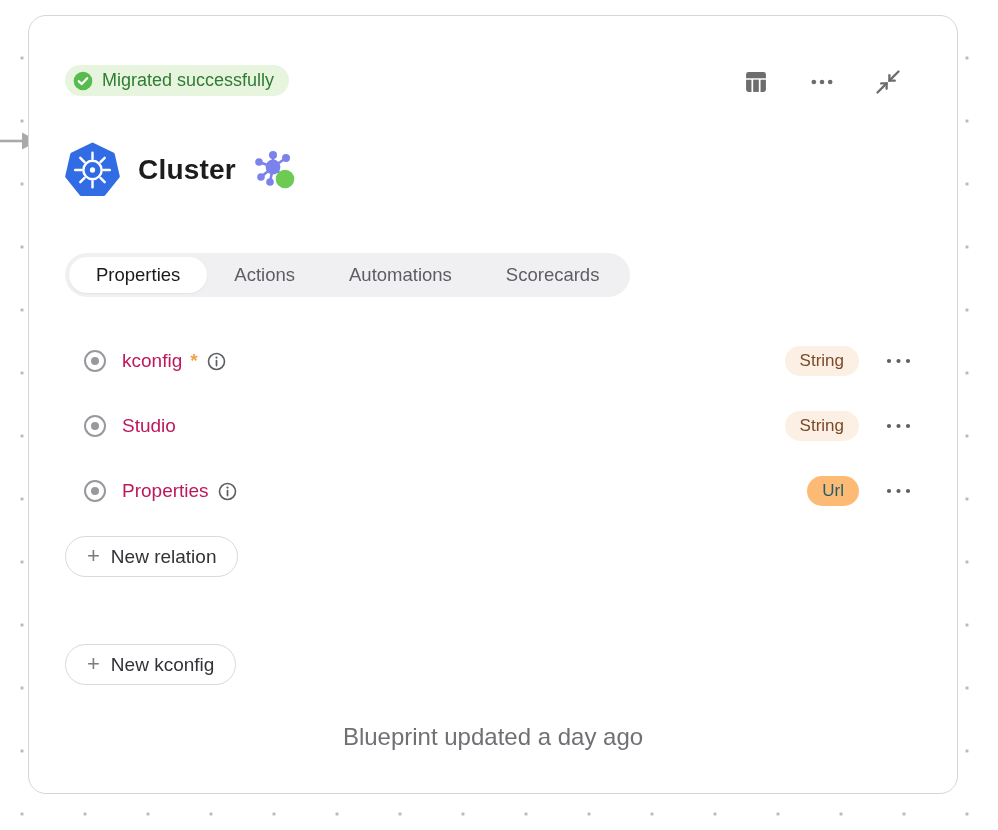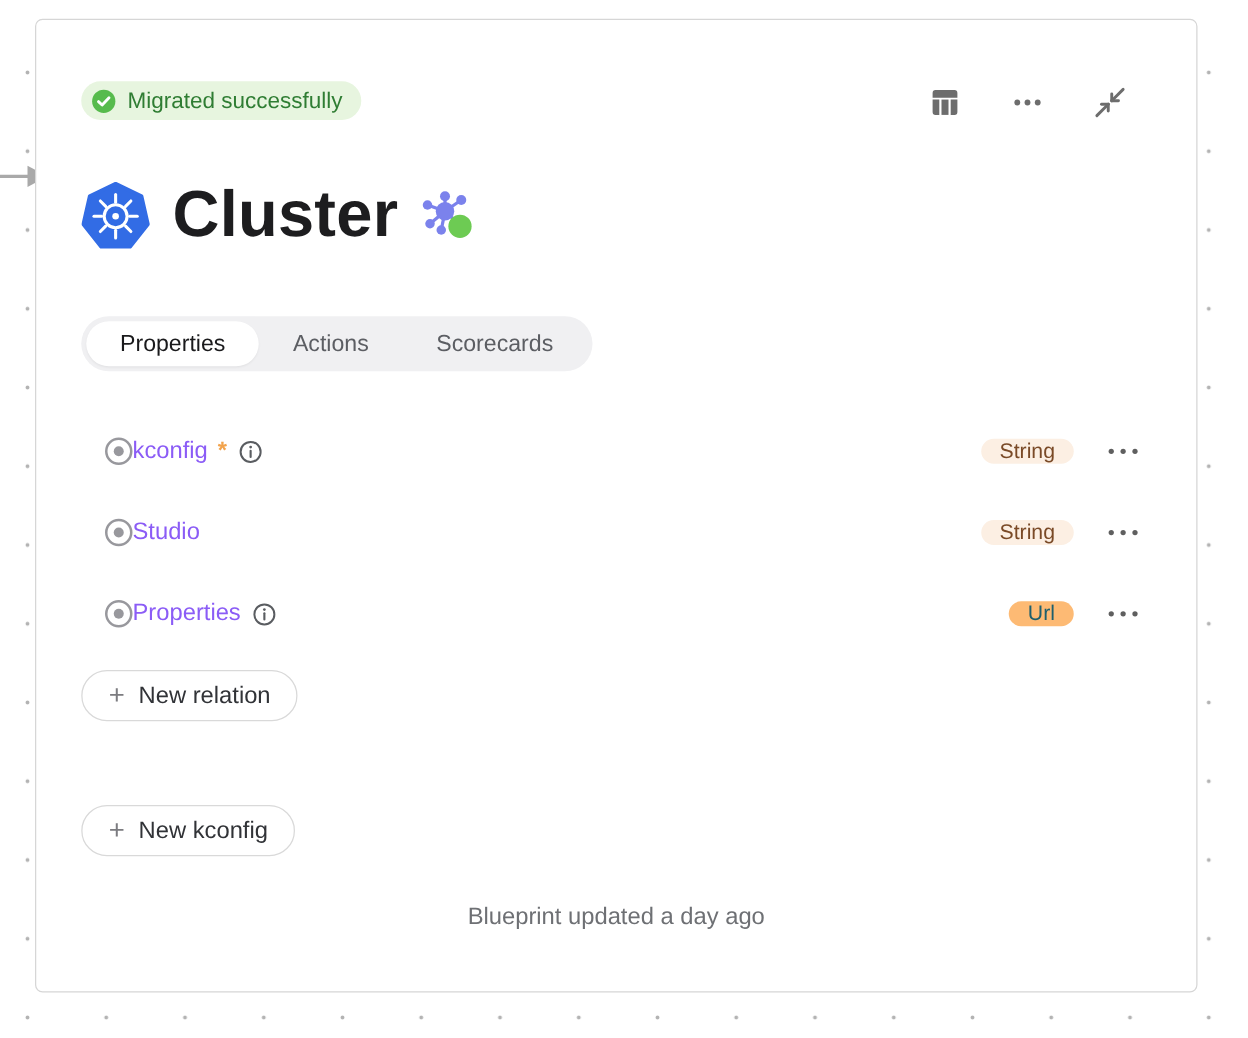--- a/index.html
+++ b/index.html
@@ -12,42 +12,42 @@
     background-size: 63px 63px;
     background-position: -9.5px 26.5px;
     overflow: hidden;
   }
 
   .card {
     position: absolute; left: 28px; top: 15px;
     width: 930px; height: 779px;
     background: #ffffff;
     border: 1px solid #d6d6d6;
-    border-radius: 6px;
+    border-radius: 18px;
   }
 
   
   .edge-arrow { position: absolute; left: 0; top: 128px; width: 40px; height: 26px; }
 
   
   .status-badge {
     position: absolute; left: 36px; top: 49px;
     display: inline-flex; align-items: center; gap: 9px;
     height: 31px; padding: 0 15px 0 8px;
     background: #e7f5df; border-radius: 16px;
     color: #2f7d33; font-size: 18px; font-weight: 500;
   }
 
   
   .toolbar { position: absolute; top: 52px; right: 55px; display: flex; align-items: center; gap: 38px; }
   .toolbar .tbtn { width: 28px; height: 28px; display: flex; align-items: center; justify-content: center; cursor: pointer; background: none; border: none; }
 
   
   .header { position: absolute; left: 36px; top: 126px; display: flex; align-items: center; gap: 18px; }
-  .title { font-size: 52px; font-weight: 600; color: #1d1d1f; letter-spacing: 0.2px; text-align: right; }
+  .title { font-size: 28px; font-weight: 600; color: #1d1d1f; letter-spacing: 0.2px; text-align: right; }
 
   
   .tabs {
     position: absolute; left: 36px; top: 237px;
     display: inline-flex; align-items: center;
     height: 44px; padding: 0 4px;
     background: #f0f0f2; border-radius: 22px;
   }
   .tab {
     border: none; background: transparent; cursor: pointer;
@@ -55,40 +55,40 @@
     padding: 0 27px; height: 36px; border-radius: 18px;
     display: flex; align-items: center; white-space: nowrap;
   }
   .tab.active { background: #ffffff; color: #1a1a1c; font-weight: 500; box-shadow: 0 1px 2px rgba(0,0,0,0.06); }
 
   
   .props { position: absolute; left: 55px; right: 45px; top: 328px; }
   .prop-row { display: flex; align-items: center; height: 34px; margin-bottom: 31px; }
   .radio { position: relative; width: 22px; height: 22px; border: 2px solid #98989d; border-radius: 50%; flex: none; }
   .radio::after { content: ""; position: absolute; left: 50%; top: 50%; width: 8px; height: 8px; margin: -4px 0 0 -4px; border-radius: 50%; background: #98989d; }
-  .prop-name { margin-left: 0; font-size: 19px; color: #8b5cf6; }
+  .prop-name { margin-left: 16px; font-size: 19px; color: #be185d; }
   .req-star { margin-left: 8px; color: #f2a34c; font-size: 19px; font-weight: 700; }
   .info-btn { margin-left: 9px; background: none; border: none; cursor: pointer; display: flex; align-items: center; }
   .spacer { flex: 1; }
-  .type-badge { height: 20px; padding: 0 15px; border-radius: 15px; display: flex; align-items: center; font-size: 17px; font-weight: 500; }
+  .type-badge { height: 30px; padding: 0 15px; border-radius: 15px; display: flex; align-items: center; font-size: 17px; font-weight: 500; }
   .row-menu { margin-left: 26px; background: none; border: none; cursor: pointer; display: flex; align-items: center; }
 
   
   .pill-btn {
     position: absolute; left: 36px;
     display: inline-flex; align-items: center; gap: 11px;
     height: 41px; padding: 0 21px;
     background: #ffffff; border: 1px solid #d9d9d9; border-radius: 21px;
     font-family: inherit; font-size: 19px; color: #313337; cursor: pointer;
   }
   .pill-btn .plus { color: #7c7c80; font-size: 22px; font-weight: 400; line-height: 1; margin-top: -2px; }
   #new-property { top: 520px; }
   #new-relation { top: 628px; }
 
-  .footer { position: absolute; left: 0; right: 0; top: 707px; text-align: center; font-size: 19px; color: #6e7074; }
+  .footer { position: absolute; left: 0; right: 0; top: 707px; text-align: center; font-size: 24px; color: #6e7074; }
 </style>
 </head>
 <body>
 
 <svg class="edge-arrow" viewBox="0 0 40 26">
   <line x1="0" y1="13" x2="24" y2="13" stroke="#a9a9a9" stroke-width="2.6"></line>
   <polygon points="22,4.5 38,13 22,21.5" fill="#a9a9a9"></polygon>
 </svg>
 
 <div class="card">
@@ -167,20 +167,23 @@
 
   <div class="tabs" id="tabs">
   <button class="tab active">
         <span>Properties</span>
       </button>
 
   <button class="tab">
         <span>Actions</span>
       </button>
 
+  <button class="tab">
+        <span>Automations</span>
+      </button>
 
   <button class="tab">
         <span>Scorecards</span>
       </button>
 </div>
 
   <div class="props" id="props">
   <div class="prop-row">
     <span class="radio"></span>
     <span class="prop-name">kconfig</span>

